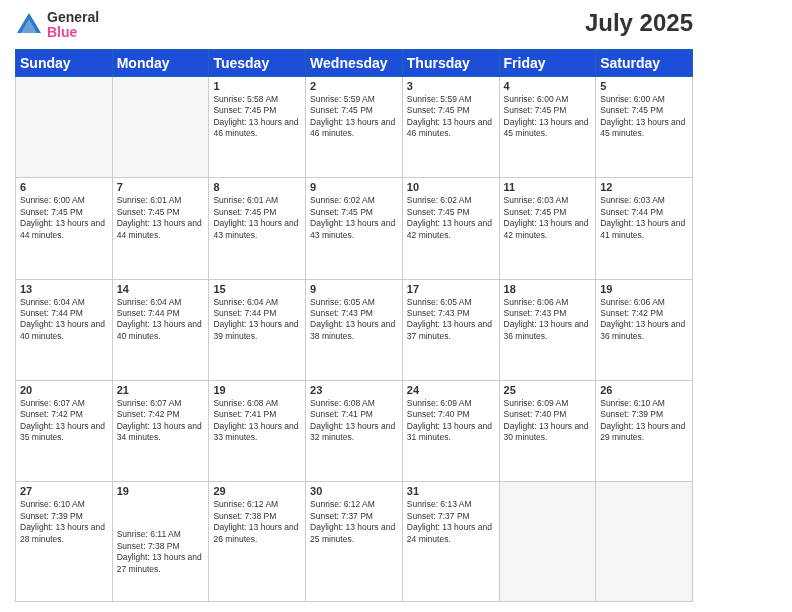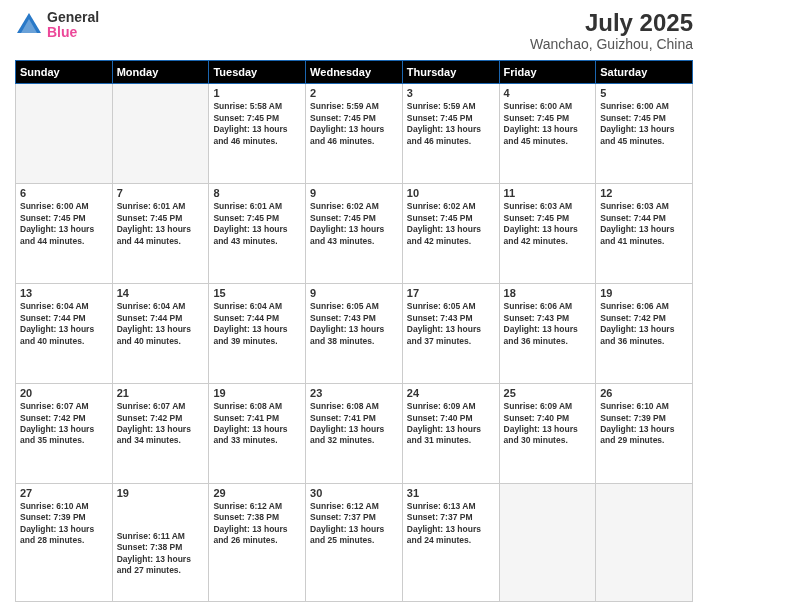--- a/index.html
+++ b/index.html
@@ -61,23 +61,23 @@
       color: #555;
     }
     .calendar {
       flex: 1;
       border: 1px solid #ccc;
       border-collapse: collapse;
       width: 100%;
       table-layout: fixed;
     }
     .calendar th {
-      background: #000000;
+      background: #1d4ed8;
       color: #fff;
-      font-size: 11px;
+      font-size: 14px;
       font-weight: bold;
       padding: 5px 4px;
       text-align: left;
       border: 1px solid #1a65b0;
     }
     .calendar td {
       border: 1px solid #ccc;
       vertical-align: top;
       padding: 3px 4px;
       font-size: 9px;
@@ -93,41 +93,39 @@
       font-size: 11px;
       font-weight: bold;
       color: #333;
       display: block;
       margin-bottom: 2px;
     }
     .day-info {
       font-size: 8.5px;
       line-height: 1.35;
       color: #333;
-      font-weight: bold;
     }
   </style>
 </head>
 <body>
 
 <div class="page">
   <div class="header">
     <div class="logo">
       <svg class="logo-icon" viewBox="0 0 28 28">
         <polygon points="14,2 26,22 2,22" fill="#2979c8"></polygon>
         <polygon points="14,8 22,22 6,22" fill="#fff" opacity="0.3"></polygon>
       </svg>
       <div class="logo-text">
         <span class="logo-general">General</span>
         <span class="logo-blue">Blue</span>
       </div>
     </div>
     <div class="title-block">
       <div class="month-year">July 2025</div>
-      <div class="location">Wanchao, Guizhou, China</div>
     </div>
   </div>
 
   <table class="calendar">
     <thead>
       <tr>
       <th>Sunday</th>
           <th>Monday</th>
           <th>Tuesday</th>
           <th>Wednesday</th>

